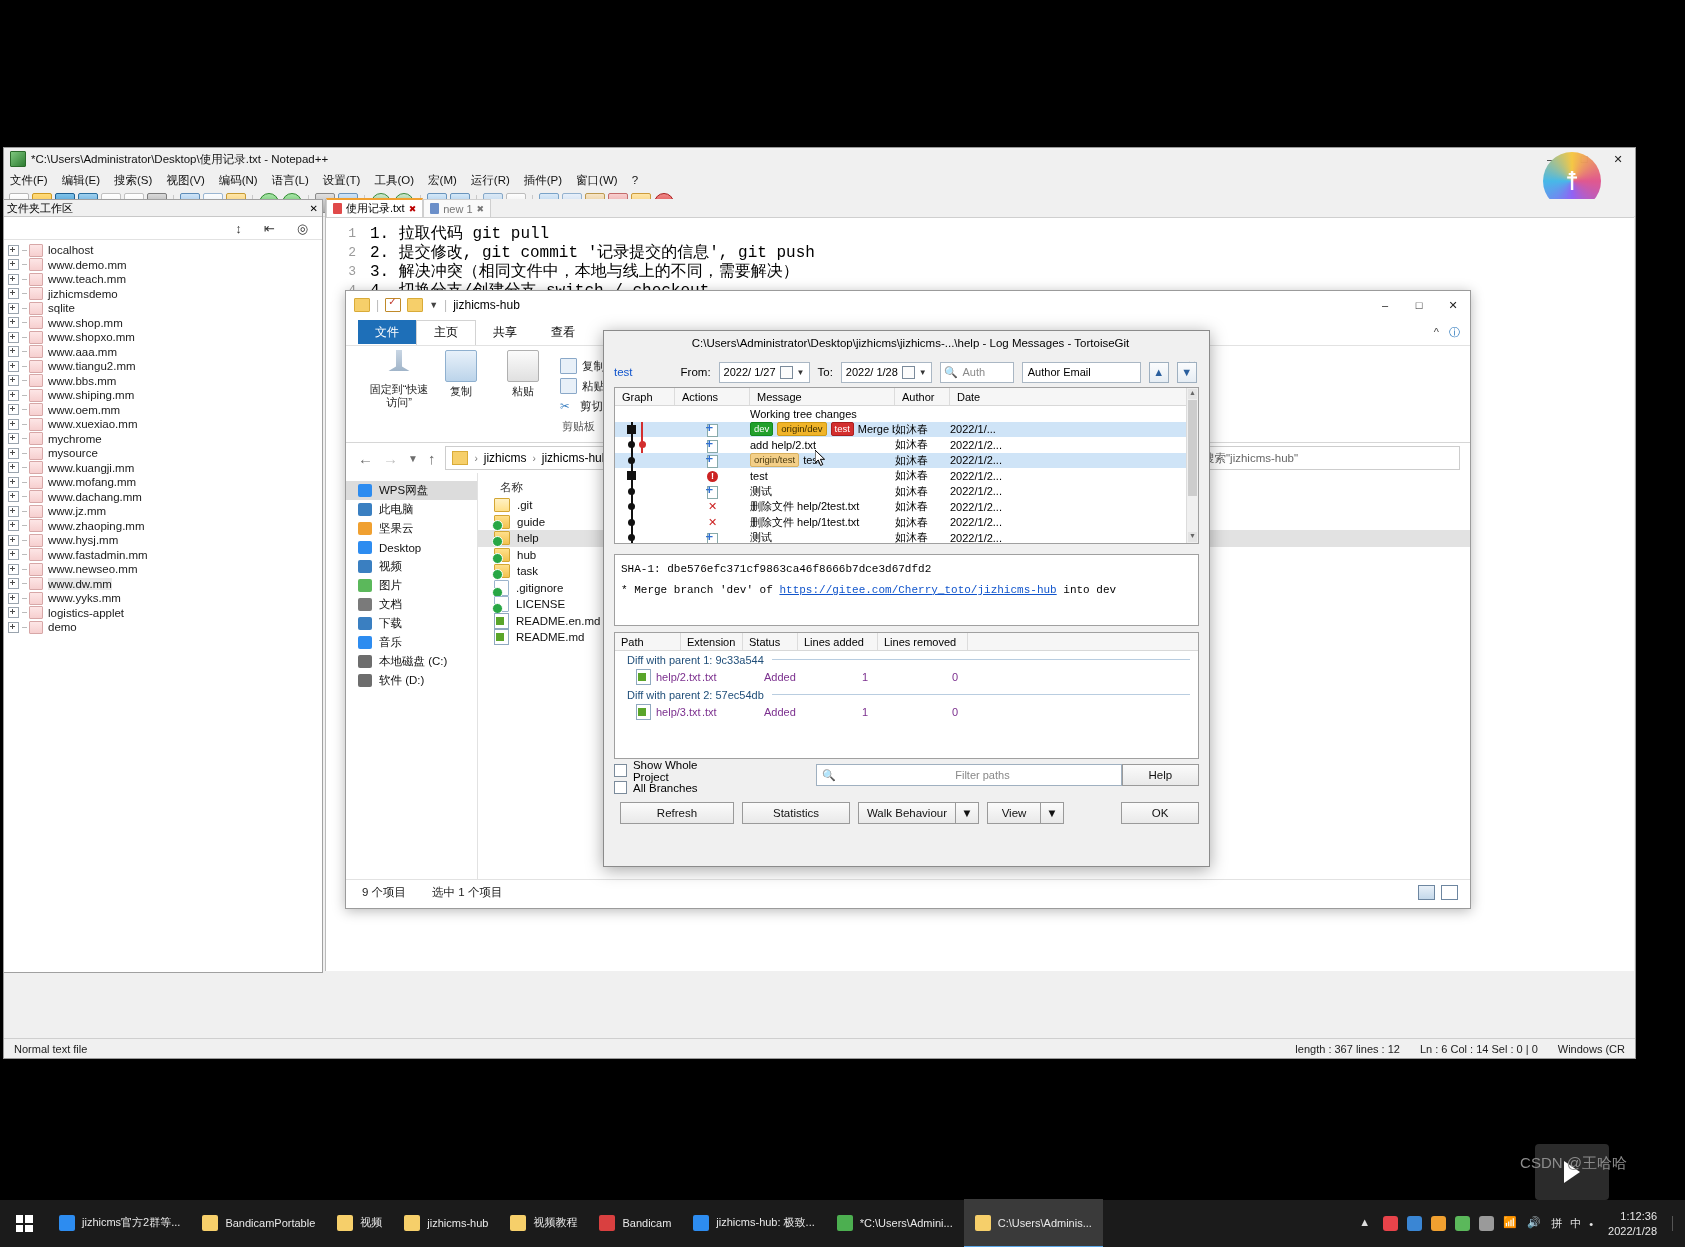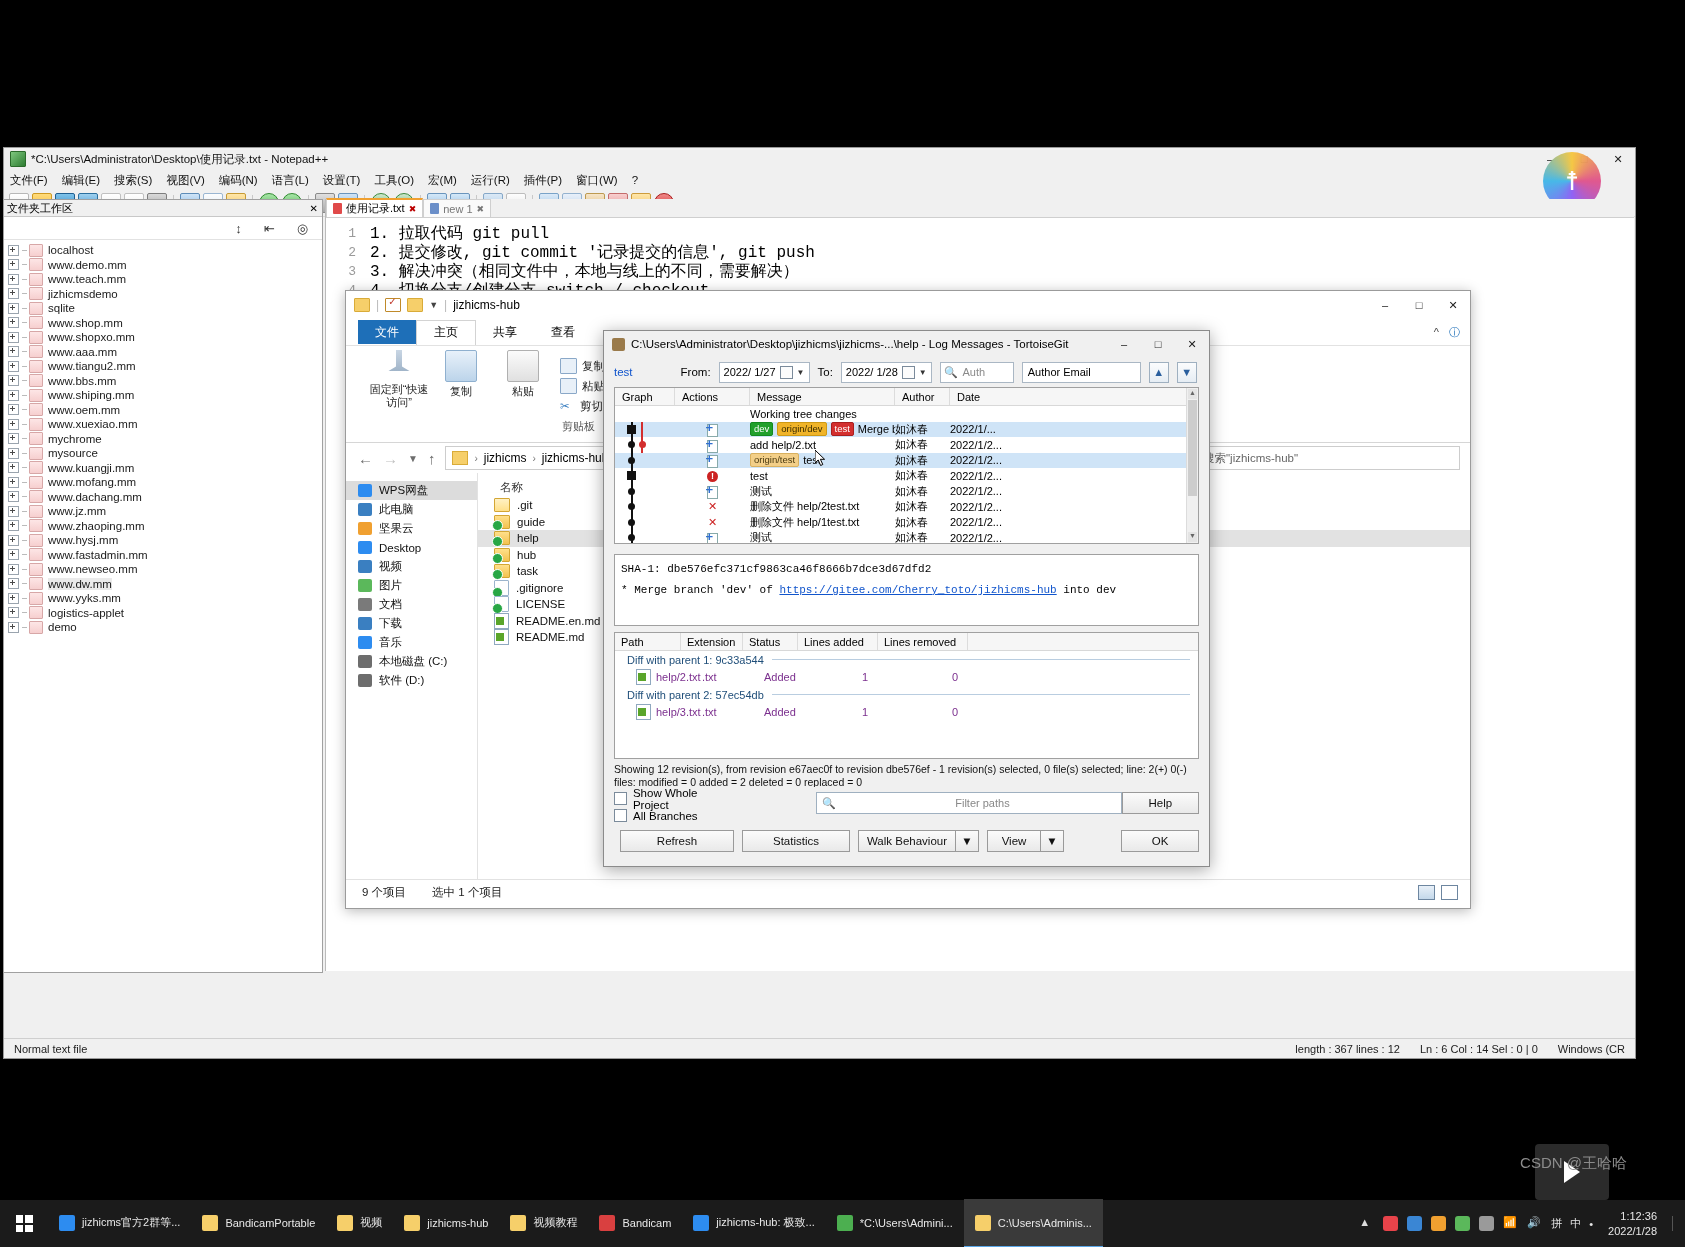--- a/index.html
+++ b/index.html
@@ -104,21 +104,21 @@
   .mdico{width:13px;height:14px;flex:0 0 auto;position:relative;background:#fff;border:1px solid #8fa8bf;}
   .mdico:before{content:"";position:absolute;left:1px;top:3px;width:8px;height:8px;background:#5aa52a;}
   #exp-status{height:24px;border-top:1px solid #e2e2e2;display:flex;align-items:center;gap:26px;
               padding-left:16px;font-size:11.5px;color:#222;background:#fff;}
   .viewicons{margin-left:auto;display:flex;gap:6px;padding-right:12px;}
   .vico{width:15px;height:13px;border:1px solid #6d86a0;}
 
   
   #tg{left:603px;top:330px;width:605px;height:535px;background:#f0f0f0;border:1px solid #8b8b8b;
       box-shadow:0 3px 16px rgba(0,0,0,.35);}
-  #tg-title{height:26px;display:flex;align-items:center;padding-left:8px;gap:6px;font-size:11.5px;background:#f0f0f0;}
+  #tg-title{height:26px;display:flex;align-items:center;padding-left:8px;gap:6px;font-size:11.5px;background:#f0f0f0;flex-direction:column;}
   #tg-title .tico{width:13px;height:13px;background:#9a7a4a;border-radius:2px;}
   #tg-filter{height:30px;display:flex;align-items:center;gap:8px;padding:0 10px;font-size:11.5px;}
   #tg-filter .brlink{color:#1155cc;margin-right:40px;}
   .dpick{height:19px;border:1px solid #aab7c4;background:#fff;display:flex;align-items:center;padding:0 4px;gap:4px;font-size:11px;}
   .dbox{width:11px;height:11px;border:1px solid #7b8b9b;background:#fcfcfc;}
   .dcar{font-size:8px;color:#333;}
   #authbox{width:68px;height:19px;border:1px solid #aab7c4;background:#fff;display:flex;align-items:center;
            gap:4px;padding-left:4px;font-size:11px;color:#8a8a8a;}
   #authsel{width:112px;height:19px;border:1px solid #aab7c4;background:#fff;display:flex;align-items:center;
            padding-left:5px;font-size:11px;}
@@ -885,21 +885,20 @@
             <span>help/3.txt</span>
           </span>
           <span class="fcell" style="width:62px">.txt</span>
           <span class="fcell" style="width:55px">Added</span>
           <span class="fcell" style="width:80px;text-align:right;padding-right:10px">1</span>
           <span class="fcell" style="width:90px;text-align:right;padding-right:10px">0</span>
         </div>
       </div>
   </div>
 
-  <div id="tg-note">Showing 12 revision(s), from revision e67aec0f to revision dbe576ef - 1 revision(s) selected, 0 file(s) selected; line: 2(+) 0(-) files: modified = 0 added = 2 deleted = 0 replaced = 0</div>
 
   <div id="tg-opts">
     <div style="display:flex;flex-direction:column">
       <label class="cbrow">
         <span class="cbox"></span>
         <span>Show Whole Project</span>
       </label>
       <label class="cbrow">
         <span class="cbox"></span>
         <span>All Branches</span>

